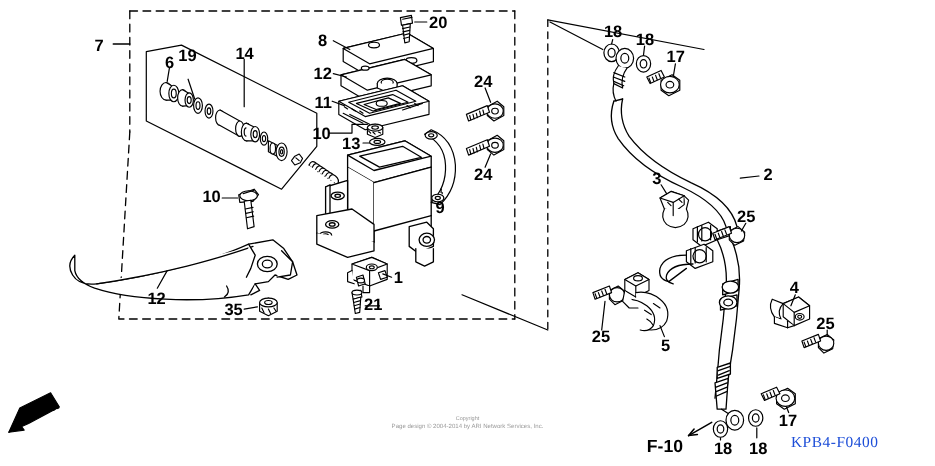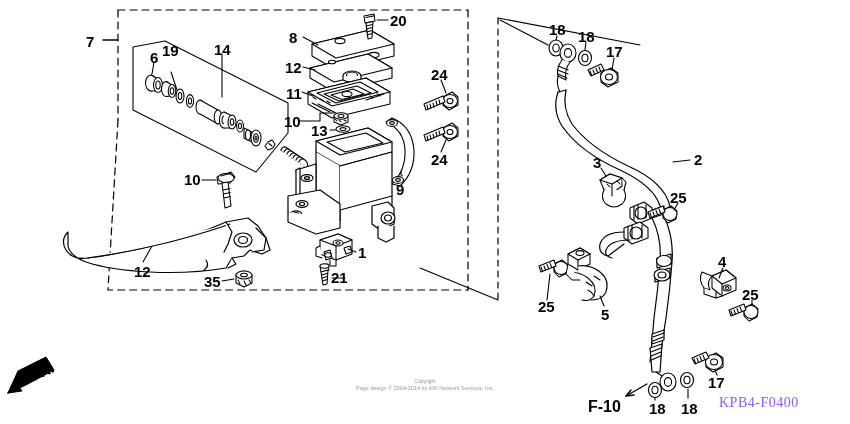--- a/index.html
+++ b/index.html
@@ -8,21 +8,21 @@
        font-family:"Liberation Sans", sans-serif;}
   #stage{position:absolute;left:0;top:0;width:850px;height:424px;}
   #stage svg{position:absolute;left:0;top:0;}
   .callout{position:absolute;font-family:"Liberation Sans", sans-serif;
            font-weight:bold;color:#000;line-height:1;white-space:nowrap;}
   .cnum{font-size:15px;}
   .fr-label{position:absolute;font-size:15px;font-weight:bold;color:#000;
             font-family:"Liberation Sans", sans-serif;}
   .fig-label{position:absolute;font-size:16px;font-weight:bold;color:#000;
              font-family:"Liberation Sans", sans-serif;letter-spacing:0px;}
-  .partno{position:absolute;font-size:14px;color:#8b5cf6;
+  .partno{position:absolute;font-size:14px;color:#1d4ed8;
           font-family:"Liberation Serif", serif;letter-spacing:0.5px;}
   .copy{position:absolute;text-align:center;color:#9a9a9a;
         font-family:"Liberation Sans", sans-serif;line-height:1.35;}
   .copy .c1{font-size:5px;display:block;}
   .copy .c2{font-size:5.5px;display:block;}
 </style>
 </head>
 <body>
 
 <div id="stage">

